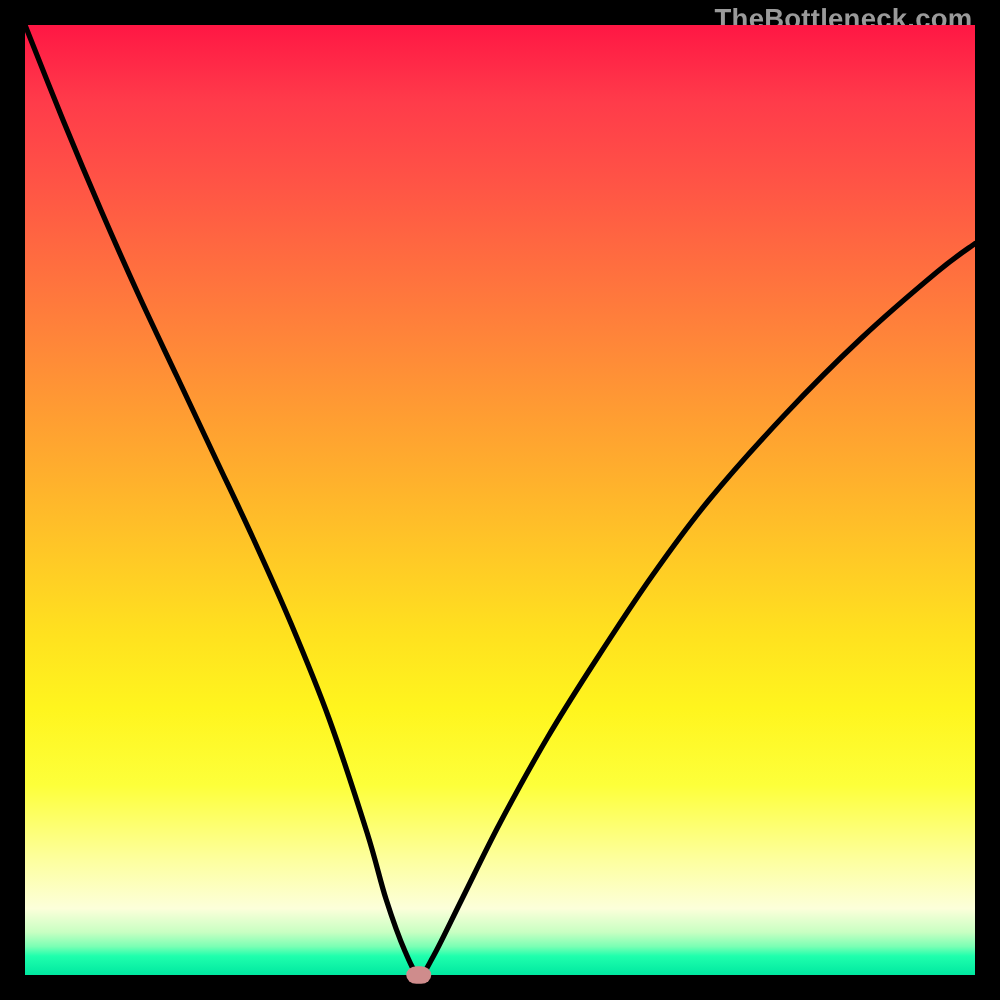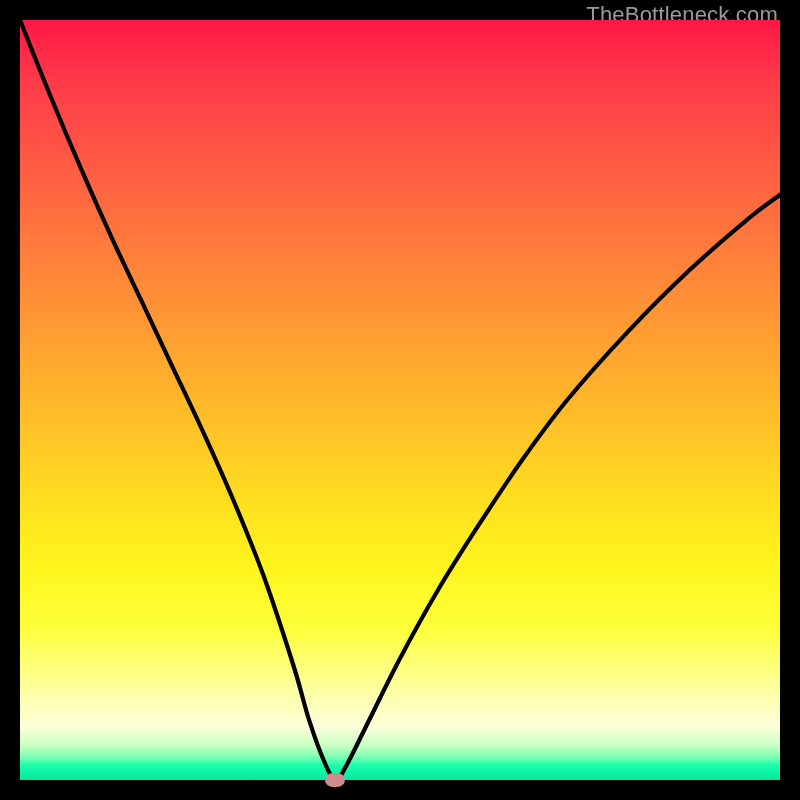--- a/index.html
+++ b/index.html
@@ -43,21 +43,21 @@
       #1fffad 98%,
       #00e8a0 100%
     );
   }
   .watermark {
     position: absolute;
     top: 2px;
     right: 22px;
     color: #9a9a9a;
     font-size: 22px;
-    font-weight: 400;
+    font-weight: 700;
     letter-spacing: 0.2px;
     user-select: none;
   }
   svg.curve {
     position: absolute;
     inset: 0;
     width: 760px;
     height: 760px;
     pointer-events: none;
   }

